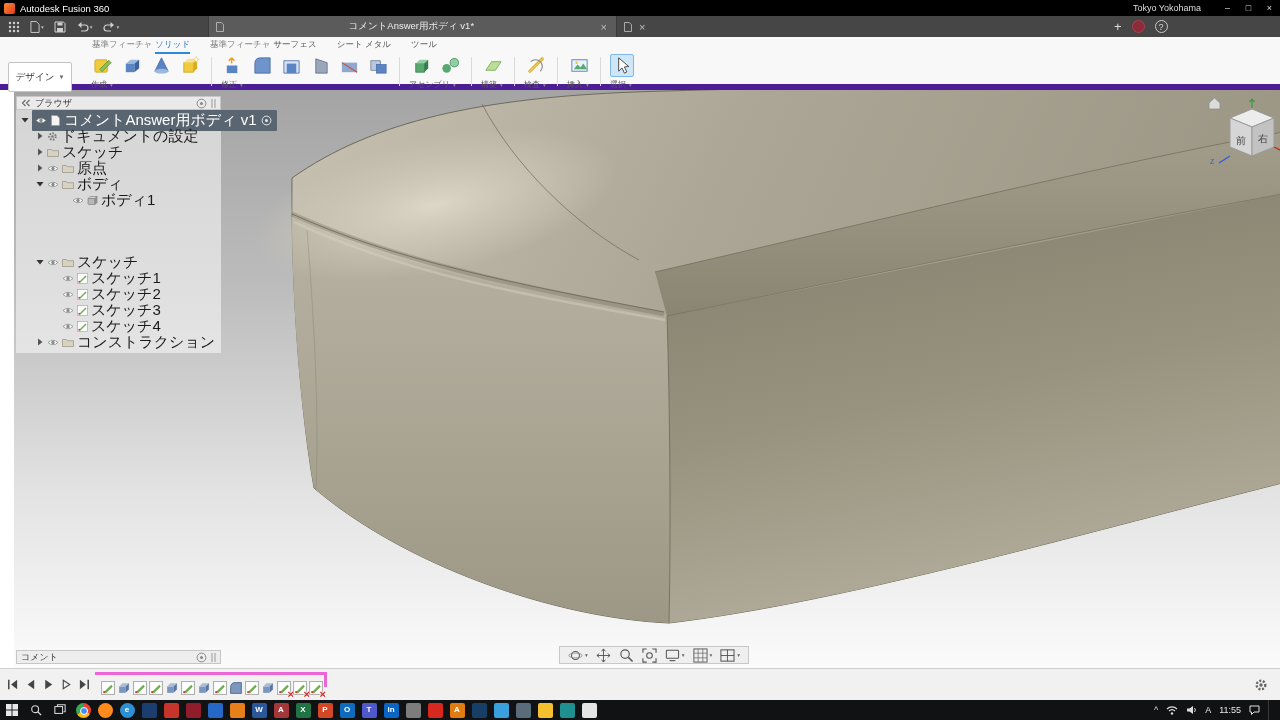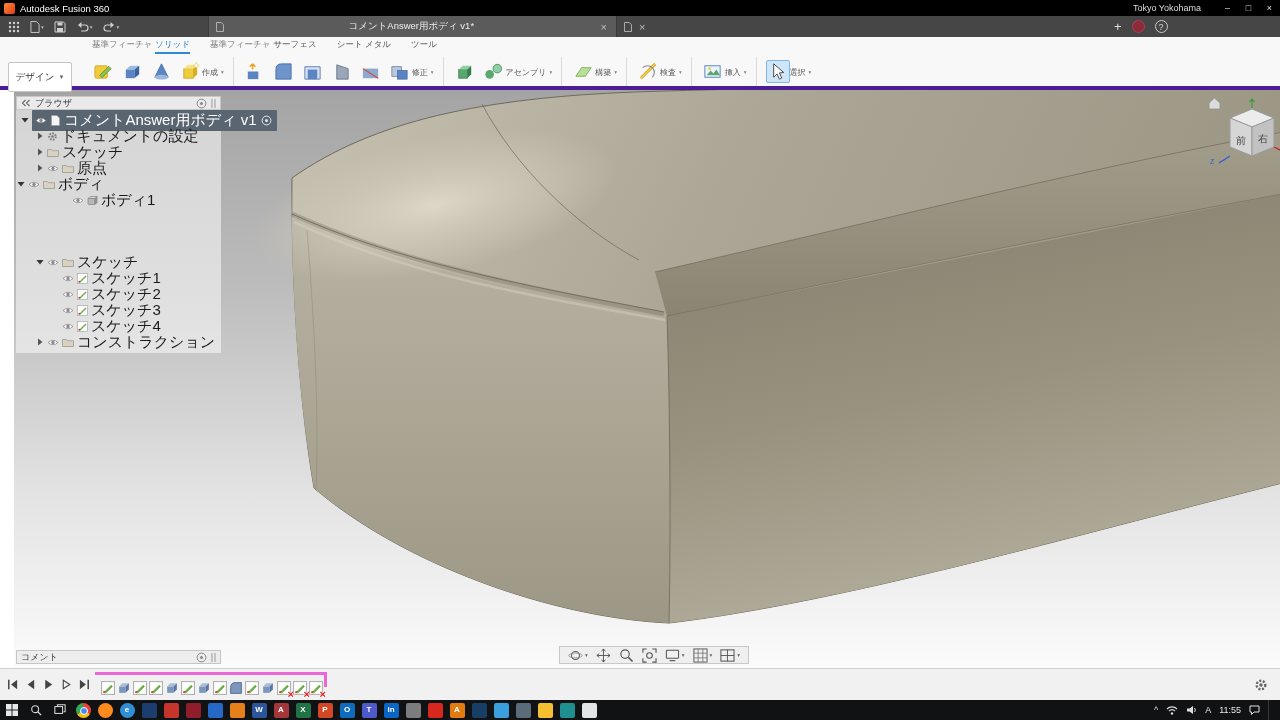--- a/index.html
+++ b/index.html
@@ -24,31 +24,31 @@
 .doctab.t1{width:486px}
 .doctab.active{background:#5b5b5b;color:#eee}
 .dt-label{flex:1;text-align:center;white-space:nowrap;overflow:hidden}
 .dt-close{color:#bdbdbd;font-size:11px;padding:0 2px}
 .tab-actions{display:flex;align-items:center;gap:10px;padding-left:12px}
 .newtab{color:#ddd;font-size:13px;line-height:1}
 .avatar{width:13px;height:13px;border-radius:50%;background:#8e2b3a;border:1px solid #a84452}
 .help{width:13px;height:13px;border-radius:50%;border:1px solid #c9c9c9;color:#d8d8d8;font-size:9px;display:flex;align-items:center;justify-content:center}
 
 
-.ribbon{position:absolute;top:37px;left:0;width:100%;height:53px;background:#f8f8f8;border-bottom:4px solid #4c1d95;z-index:55}
+.ribbon{position:absolute;top:37px;left:0;width:100%;height:53px;background:#f8f8f8;border-bottom:6px solid #4c1d95;z-index:55}
 .ctx-tabs{display:flex;height:16px;padding-left:92px;gap:20px;align-items:flex-end}
 .ctab{display:flex;gap:3px;font-size:8.5px;padding-bottom:2px;color:#777}
 .ctab-main{position:relative;color:#555}
 .ctab.active .ctab-main{color:#1f76bd}
 .ctab.active .ctab-main::after{content:"";position:absolute;left:0;right:0;bottom:-3px;height:2px;background:#2e8ad8}
 .ribbon-main{display:flex;align-items:stretch;height:37px;padding-left:8px}
 .workspace-btn{width:64px;height:30px;margin-top:9px;border:1px solid #c5c5c5;background:#fff;border-radius:2px;display:flex;align-items:center;justify-content:center;font-size:9.5px;color:#333;gap:4px;flex:none}
 .workspace-btn .caret{font-size:6px;color:#666}
 .ribbon-groups{display:flex;align-items:stretch;margin-left:12px}
-.rgroup{display:flex;flex-direction:row;align-items:center;padding:0 7px}
+.rgroup{display:flex;flex-direction:column;padding:0 7px}
 .ricons{display:flex;gap:5px;height:25px;align-items:center}
 .ric{width:24px;height:23px;display:flex;align-items:center;justify-content:center;border-radius:2px}
 .ric svg{width:21px;height:21px;display:block}
 .ric.hl{background:#cfe6f8;border:1px solid #7fb8e6}
 .rlabel{font-size:8px;color:#555;display:flex;gap:3px;align-items:center;margin-top:1px;white-space:nowrap}
 .rlabel .caret{font-size:5.5px;color:#888}
 .rdivider{width:1px;background:#dadada;margin:4px 2px}
 
 
 .viewport{position:absolute;top:90px;left:14px;width:1280px;height:578px;background:linear-gradient(180deg,#a4a4a4 0%,#bdbdbd 35%,#e3e3e3 70%,#fbfbfb 100%);overflow:hidden}
@@ -497,21 +497,21 @@
                 <circle cx="6" cy="4.5" r="1.7" fill="#8a8a8a"></circle>
               </svg>
             </span>
             <span class="sp">
               <svg width="12" height="10" viewBox="0 0 12 10">
                 <path d="M0.5 2.5 h4 l1 1.2 h6 v5.8 h-11z" fill="#d8d2c2" stroke="#97917f" stroke-width="0.7"></path>
               </svg>
             </span>
             <span class="blabel">原点</span>
           </div>
-          <div class="brow" style="">
+          <div class="brow" style="padding-left: 19px;">
             <span class="sp arrow">
               <svg width="8" height="6" viewBox="0 0 8 6">
                 <path d="M0.5 1 L7.5 1 L4 5.5Z" fill="#333"></path>
               </svg>
             </span>
             <span class="sp">
               <svg width="12" height="9" viewBox="0 0 12 9">
                 <path d="M1 4.5 Q6 0 11 4.5 Q6 9 1 4.5Z" fill="#fff" stroke="#8a8a8a" stroke-width="0.8"></path>
                 <circle cx="6" cy="4.5" r="1.7" fill="#8a8a8a"></circle>
               </svg>

